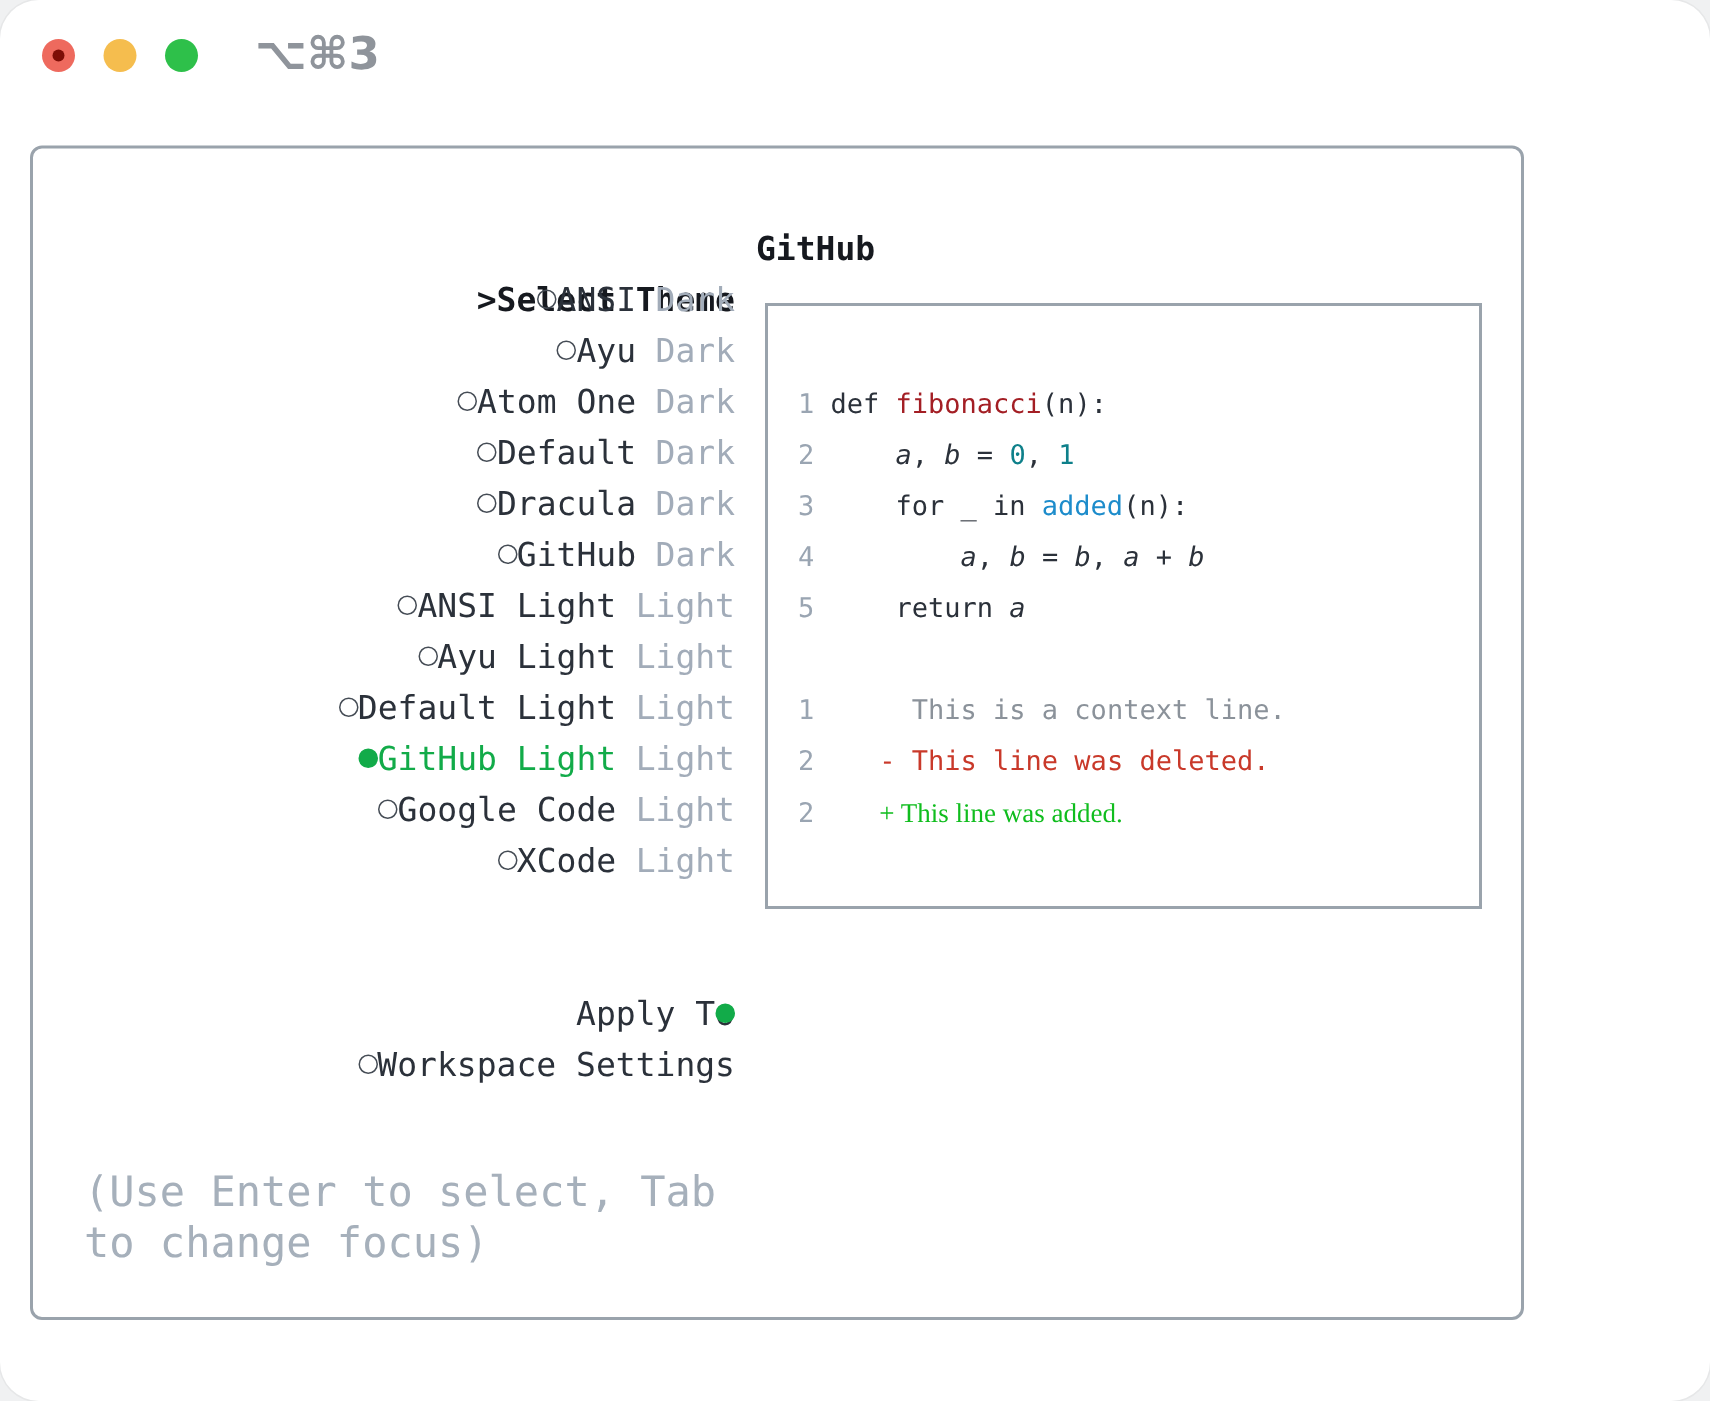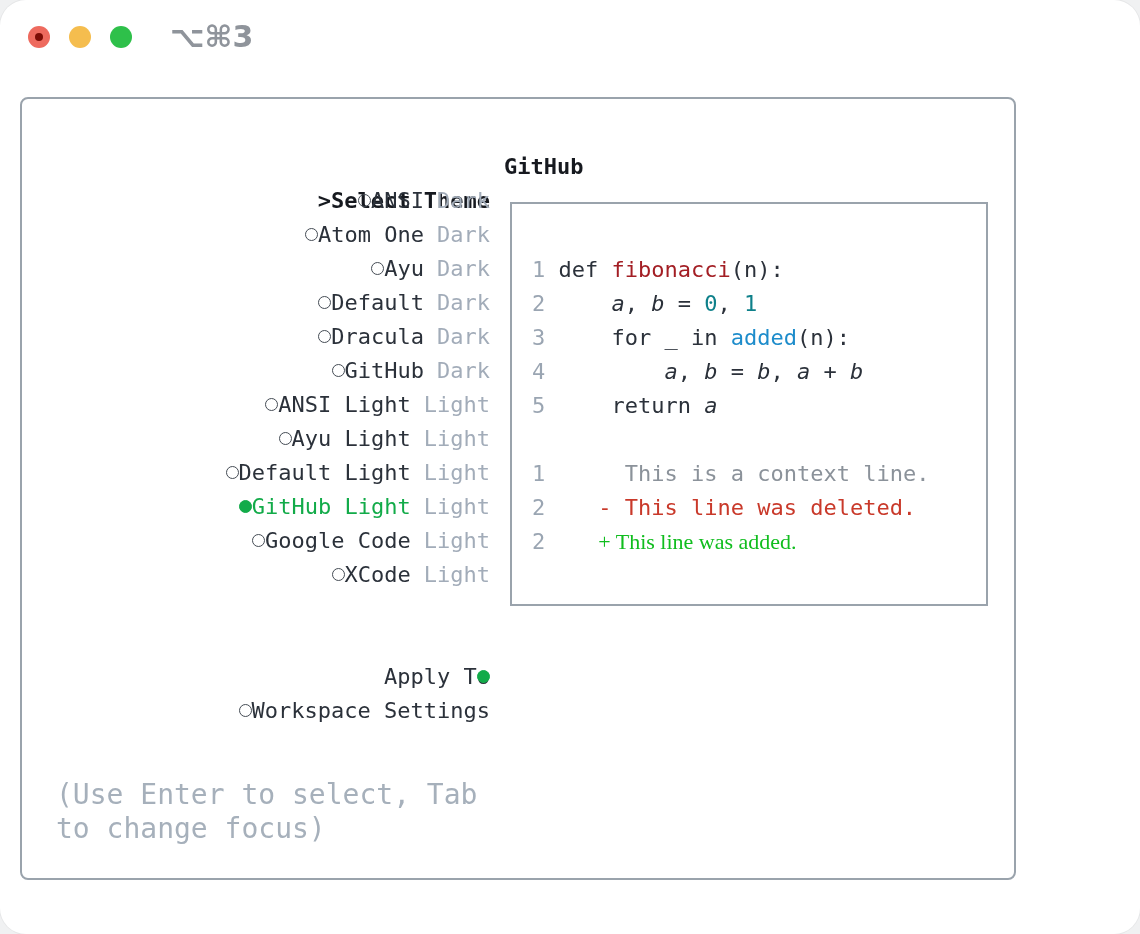--- a/index.html
+++ b/index.html
@@ -57,21 +57,21 @@
   }
   
   .preview-title{
     position:absolute;left:482px;top:51px;font-size:22px;line-height:34px;
     font-weight:700;color:#16191f;
   }
   .preview-box{
     position:absolute;left:488px;top:103px;width:478px;height:404px;
     border:2px solid #9aa3ac;box-sizing:border-box;background:#ffffff;
   }
-  .code{padding:49px 0 0 20px;font-size:22px;line-height:34px;}
+  .code{padding:49px 0 0 20px;font-size:18px;line-height:34px;}
   .cl{height:34px;white-space:pre;}
   .cl .num{color:#9aa5b2;}
   .cl .plain{color:#2b313a;}
   .cl .fn{color:#a31e24;}
   .cl .numlit{color:#0e808a;}
   .cl .builtin{color:#1d8ccb;}
   .cl .var{color:#2b313a;font-style:italic;}
   .cl .ctx{color:#8b929a;}
   .cl .del{color:#c9392a;}
   .cl .add{color:#10bd1e;font-family:Liberation Serif, serif;}
@@ -92,22 +92,22 @@
 
   <div class="panel">
 
     <div class="left-col">
       <div class="row">
         <span class="mk caret">&gt;</span><span class="hdr">Select Theme</span>
       </div>
 
       <div id="theme-list">
           <div class="row"><span class="mk"><span class="circle"></span></span><span class="tname">ANSI</span><span class="variant">Dark</span></div>
+          <div class="row"><span class="mk"><span class="circle"></span></span><span class="tname">Ayu</span><span class="variant">Dark</span></div>
           <div class="row"><span class="mk"><span class="circle"></span></span><span class="tname">Atom One</span><span class="variant">Dark</span></div>
-          <div class="row"><span class="mk"><span class="circle"></span></span><span class="tname">Ayu</span><span class="variant">Dark</span></div>
           <div class="row"><span class="mk"><span class="circle"></span></span><span class="tname">Default</span><span class="variant">Dark</span></div>
           <div class="row"><span class="mk"><span class="circle"></span></span><span class="tname">Dracula</span><span class="variant">Dark</span></div>
           <div class="row"><span class="mk"><span class="circle"></span></span><span class="tname">GitHub</span><span class="variant">Dark</span></div>
           <div class="row"><span class="mk"><span class="circle"></span></span><span class="tname">ANSI Light</span><span class="variant">Light</span></div>
           <div class="row"><span class="mk"><span class="circle"></span></span><span class="tname">Ayu Light</span><span class="variant">Light</span></div>
           <div class="row"><span class="mk"><span class="circle"></span></span><span class="tname">Default Light</span><span class="variant">Light</span></div>
           <div class="row"><span class="mk"><span class="circle sel"></span></span><span class="tname sel">GitHub Light</span><span class="variant">Light</span></div>
           <div class="row"><span class="mk"><span class="circle"></span></span><span class="tname">Google Code</span><span class="variant">Light</span></div>
           <div class="row"><span class="mk"><span class="circle"></span></span><span class="tname">XCode</span><span class="variant">Light</span></div>
         </div>

